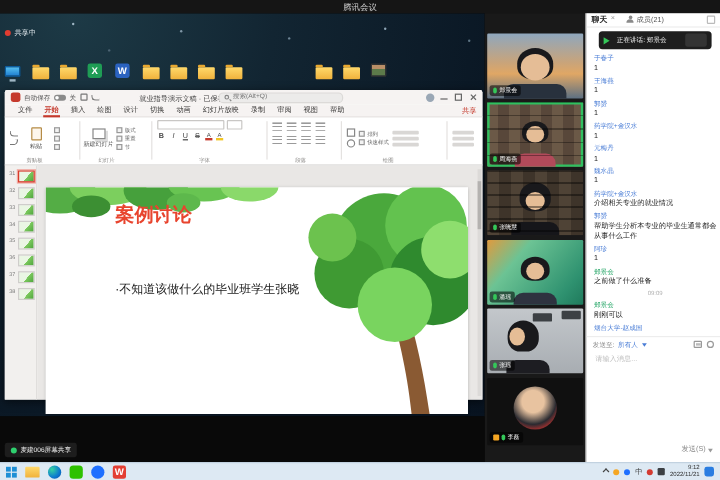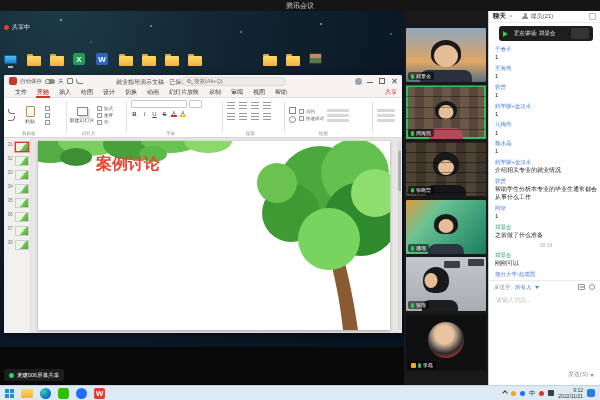--- a/index.html
+++ b/index.html
@@ -91,21 +91,21 @@
   
   .thumbs{position:absolute;left:0;top:63px;width:27px;height:195px;background:#f2f0ee;border-right:1px solid #e0dedc;
     padding-top:2px;}
   .thumb{display:flex;align-items:flex-start;gap:2px;padding:2px 1px 2px 2px;}
   .thumb .num{font-size:4.5px;color:#777;width:7px;text-align:right;}
   .thumb .mini{width:15px;height:10px;background:linear-gradient(130deg,#eaf6e4 55%,#7cc95e 56%,#4ea53c);border:1px solid #cfcdcb;}
   .thumb.sel .mini{border:1px solid #d83b2a;box-shadow:0 0 0 1px #f0a79f;}
 
   
   .canvas{position:absolute;left:27px;top:63px;width:371px;height:195px;background:#e9e7e5;}
-  .slide{position:absolute;left:7px;top:3px;width:352px;height:189px;background:#fff;box-shadow:0 1px 3px rgba(0,0,0,.3);overflow:hidden;}
+  .slide{position:absolute;left:7px;top:18px;width:352px;height:189px;background:#fff;box-shadow:0 1px 3px rgba(0,0,0,.3);overflow:hidden;}
   .slide-title{position:absolute;left:58px;top:13px;font-size:16px;font-weight:bold;color:#e8442e;z-index:5;}
   .slide-bullet{position:absolute;left:58px;top:78px;font-size:10px;color:#1a1a1a;z-index:5;}
   .tree-right{position:absolute;right:0;top:0;z-index:2;}
   .leaf-top{position:absolute;left:0;top:0;z-index:3;}
   .vsb{position:absolute;right:1px;top:3px;width:3px;height:189px;background:#dcdad8;}
   .vsb::after{content:"";position:absolute;left:0;top:10px;width:3px;height:40px;background:#b4b2b0;}
   .tb-ic{width:10px;height:10px;border-radius:2px;flex:0 0 auto;}
   .win-ic{display:grid;grid-template-columns:4px 4px;grid-template-rows:4px 4px;gap:1px;width:9px;height:9px;}
   .win-ic i{background:#1e8fd5;}
   .edge-ic{border-radius:50%;background:radial-gradient(circle at 30% 30%,#35d2a2,#0b79d0 60%,#0a50a0);}
@@ -455,20 +455,21 @@
               <path d="M104 110 L82 88 L86 84 L108 104 Z" fill="#8a5a33"></path>
               <circle cx="95" cy="48" r="43" fill="#4aa83c"></circle>
               <circle cx="130" cy="32" r="34" fill="#63c24f"></circle>
               <circle cx="66" cy="72" r="29" fill="#3f9a33"></circle>
               <circle cx="136" cy="78" r="37" fill="#2f8a2e"></circle>
               <circle cx="104" cy="98" r="31" fill="#79d45f"></circle>
               <circle cx="150" cy="52" r="24" fill="#8ede6e"></circle>
               <circle cx="52" cy="42" r="20" fill="#6cc24e"></circle>
             </svg>
             <div class="slide-title">案例讨论</div>
+            <div class="slide-bullet">·不知道该做什么的毕业班学生张晓</div>
           </div>
           <div class="vsb"></div>
         </div>
 
       </div>
     </div>
 
     <div class="letterbox">
       <div class="share-chip">
         <span class="dot-green"></span>

